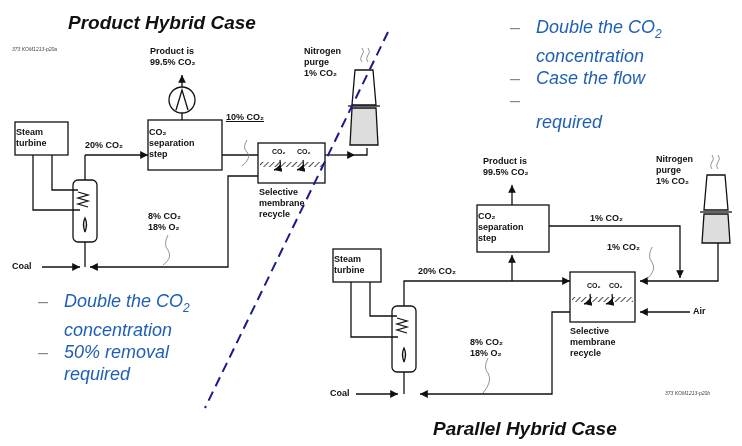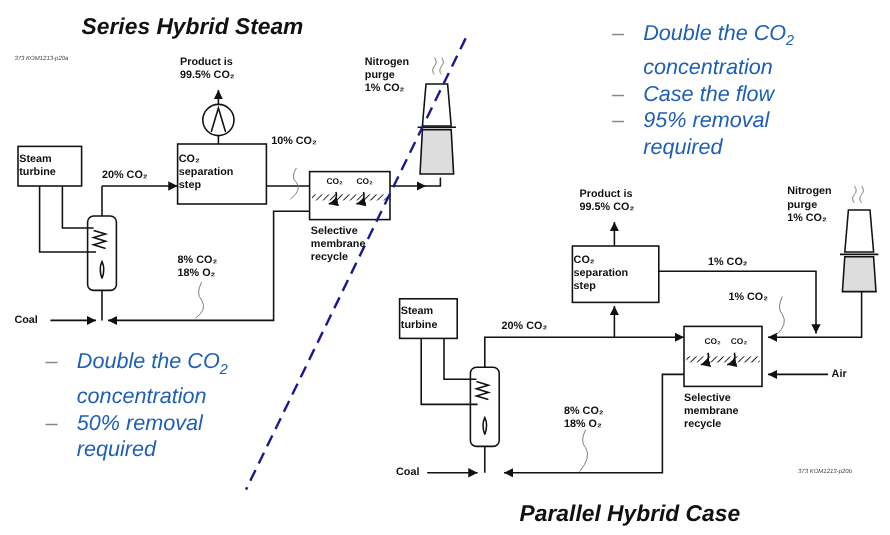--- a/index.html
+++ b/index.html
@@ -83,31 +83,31 @@
     <path d="M652,247 q-5,10 0,15 q5,8 -5,17" stroke-width="0.8" stroke="#777"></path>
     <path d="M488,358 q-5,10 0,15 q5,8 -5,20" stroke-width="0.8" stroke="#777"></path>
     <path d="M707,175 L725,175 L728,210 L704,210 Z" fill="#fff"></path>
     <path d="M704,214 L728,214 L730,243 L702,243 Z" fill="#ddd"></path>
     <line x1="700" y1="212" x2="732" y2="212"></line>
     <path d="M712,155 q3,4 0,7 q-3,4 0,7 M718,155 q3,4 0,7 q-3,4 0,7" stroke-width="0.8" stroke="#777"></path>
   </g>
   <line x1="388" y1="32" x2="205" y2="408" stroke="#1a1a8c" stroke-width="2" stroke-dasharray="10,6"></line>
 </svg>
 
-<div class="abs title" style="left:68px;top:12px;">Series Hybrid Steam</div>
+<div class="abs title" style="left:68px;top:12px;">Product Hybrid Case</div>
 <div class="abs title" style="left:433px;top:418px;">Parallel Hybrid Case</div>
 <div class="abs ref" style="left:12px;top:46px;">373 KOM1213-p20a</div>
 <div class="abs ref" style="left:665px;top:390px;">373 KOM1213-p20b</div>
 
 <div class="abs lbl" style="left:150px;top:46px;white-space:pre-line;">Product is
 99.5% CO₂</div>
 <div class="abs lbl" style="left:304px;top:46px;white-space:pre-line;">Nitrogen
 purge
 1% CO₂</div>
-<div class="abs lbl" style="left:226px;top:112px;">10% CO₂</div>
+<div class="abs lbl" style="left:226px;top:112px;text-decoration:underline;">10% CO₂</div>
 <div class="abs lbl" style="left:85px;top:140px;">20% CO₂</div>
 <div class="abs lbl" style="left:16px;top:127px;width:51px;white-space:pre-line;">Steam
 turbine</div>
 <div class="abs lbl" style="left:149px;top:127px;width:72px;white-space:pre-line;">CO₂
 separation
 step</div>
 <div class="abs lbl" style="left:272px;top:146px;font-size:7px;">CO₂</div>
 <div class="abs lbl" style="left:297px;top:146px;font-size:7px;">CO₂</div>
 <div class="abs lbl" style="left:259px;top:187px;width:65px;white-space:pre-line;">Selective
 membrane
@@ -153,15 +153,15 @@
   <div class="row">
       <span class="dash">–</span>
       <span class="txt"><span>Double the CO</span><sub>2</sub><br><span>concentration</span></span>
     </div>
   <div class="row">
       <span class="dash">–</span>
       <span class="txt"><span>Case the flow</span></span>
     </div>
   <div class="row">
       <span class="dash">–</span>
-      <span class="txt"><span>95% removal</span><br><span>required</span></span>
+      <span class="txt"><br><span>required</span></span>
     </div>
 </div>
 
 </body></html>

